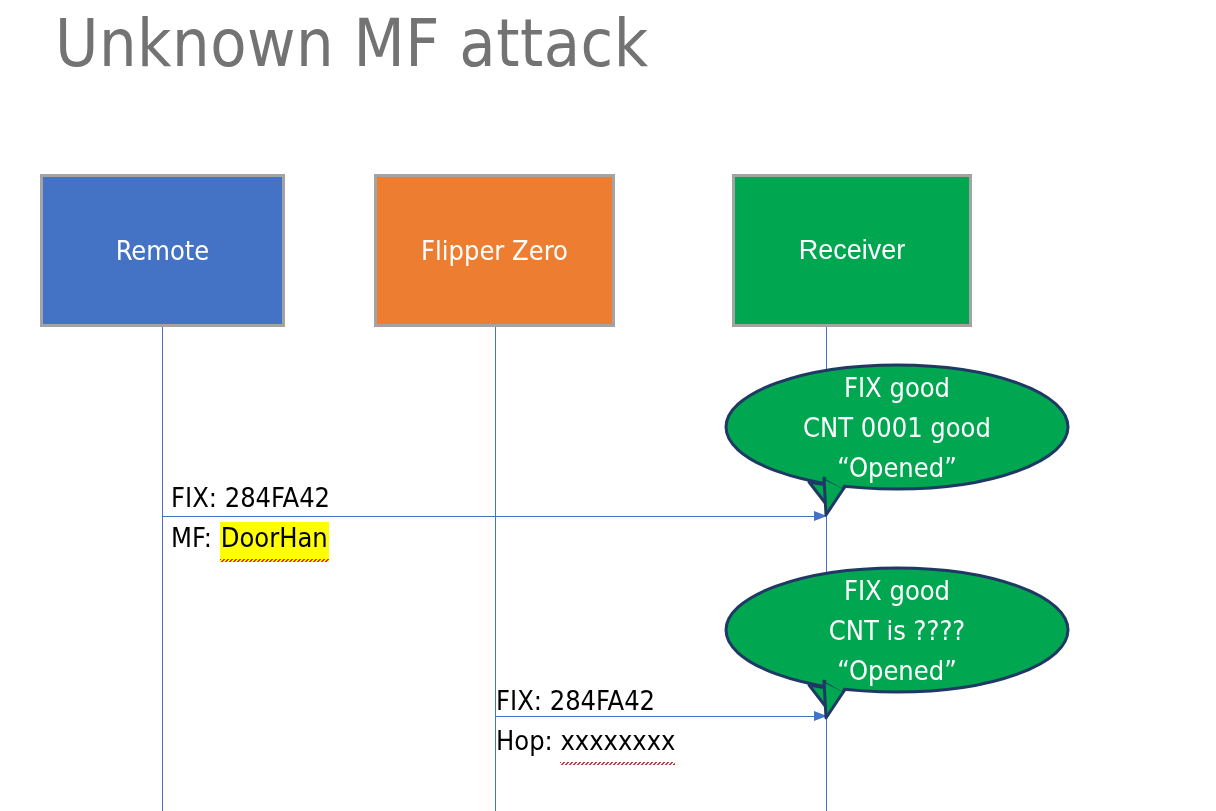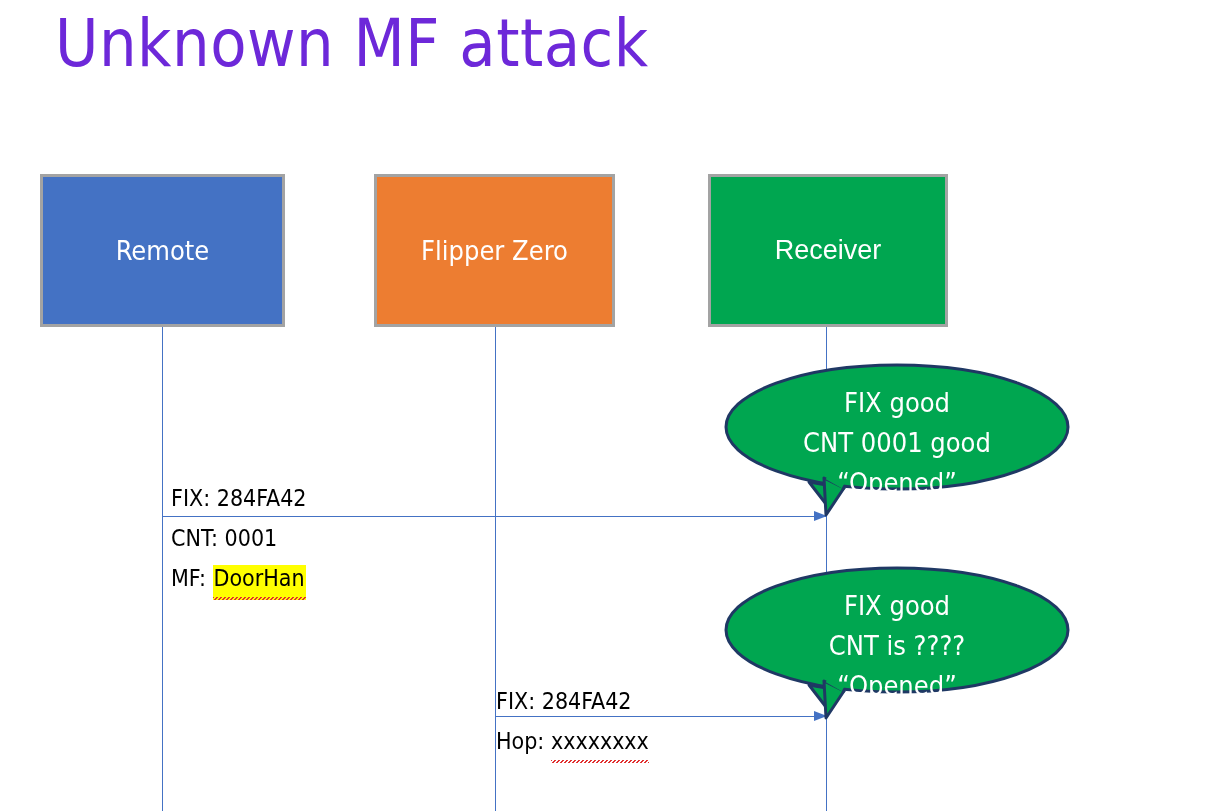--- a/index.html
+++ b/index.html
@@ -20,21 +20,21 @@
 
   
   .slide-title {
     position: absolute;
     left: 55px;
     top: 8px;
     font-family: "DejaVu Sans Condensed", "DejaVu Sans", sans-serif;
     font-stretch: condensed;
     font-size: 66px;
     font-weight: 400;
-    color: #6d28d9;
+    color: #737373;
     letter-spacing: 0.5px;
     white-space: nowrap;
     line-height: 1.1;
   }
 
   
   .lifeline {
     position: absolute;
     width: 1px;
     background: #4472C4;
@@ -63,21 +63,21 @@
     font-family: "DejaVu Sans Condensed", "Liberation Sans", sans-serif;
     font-stretch: condensed;
     line-height: 1;
   }
   .actor-label.wide {
     font-family: "Liberation Sans", "DejaVu Sans", sans-serif;
     font-stretch: normal;
   }
   .actor-box.remote   { left: 40px;  width: 245px; background: #4472C4; }
   .actor-box.flipper  { left: 374px; width: 241px; background: #ED7D31; align-items: center; }
-  .actor-box.receiver { left: 708px; width: 240px; background: #00A650; }
+  .actor-box.receiver { left: 732px; width: 240px; background: #00A650; }
 
   
   .msg-arrow {
     position: absolute;
     height: 1px;
     background: #4472C4;
   }
   .msg-arrow::after {
     content: "";
     position: absolute;
@@ -90,21 +90,21 @@
     border-bottom: 5.5px solid transparent;
   }
   .msg-arrow.first  { left: 162px; width: 664px; top: 516px; }
   .msg-arrow.second { left: 495px; width: 331px; top: 716px; }
 
   
   .msg-text {
     position: absolute;
     font-family: "DejaVu Sans Condensed", "Liberation Sans", sans-serif;
     font-stretch: condensed;
-    font-size: 23px;
+    font-size: 27px;
     color: #000000;
     line-height: 40px;
     white-space: nowrap;
   }
   .msg-text.first  { left: 171px; top: 478px; }
   .msg-text.second { left: 496px; top: 681px; }
   .msg-line { display: block; }
 
   .hl {
     background: #FFFF00;
@@ -129,21 +129,21 @@
   }
   .callout svg {
     position: absolute;
     left: 0;
     top: 0;
     overflow: visible;
   }
   .callout-text {
     position: absolute;
     left: 0;
-    top: 16px;
+    top: 1px;
     width: 346px;
     height: 126px;
     display: flex;
     flex-direction: column;
     align-items: center;
     justify-content: center;
     color: #ffffff;
     font-family: "DejaVu Sans Condensed", "Liberation Sans", sans-serif;
     font-stretch: condensed;
     font-size: 27px;
@@ -178,24 +178,20 @@
   </div>
 
   <div class="msg-arrow first"></div>
 
   <div class="msg-arrow second"></div>
 
   <div class="msg-text first">
     <span class="msg-line">
       <span>FIX:</span>
       <span>284FA42</span>
-    </span>
-    <span class="msg-line">
-      <span>CNT:</span>
-      <span>0001</span>
     </span>
     <span class="msg-line">
       <span>MF:</span>
       <span class="hl squiggle">DoorHan</span>
     </span>
   </div>
 
   <div class="msg-text second">
     <span class="msg-line">
       <span>FIX:</span>

